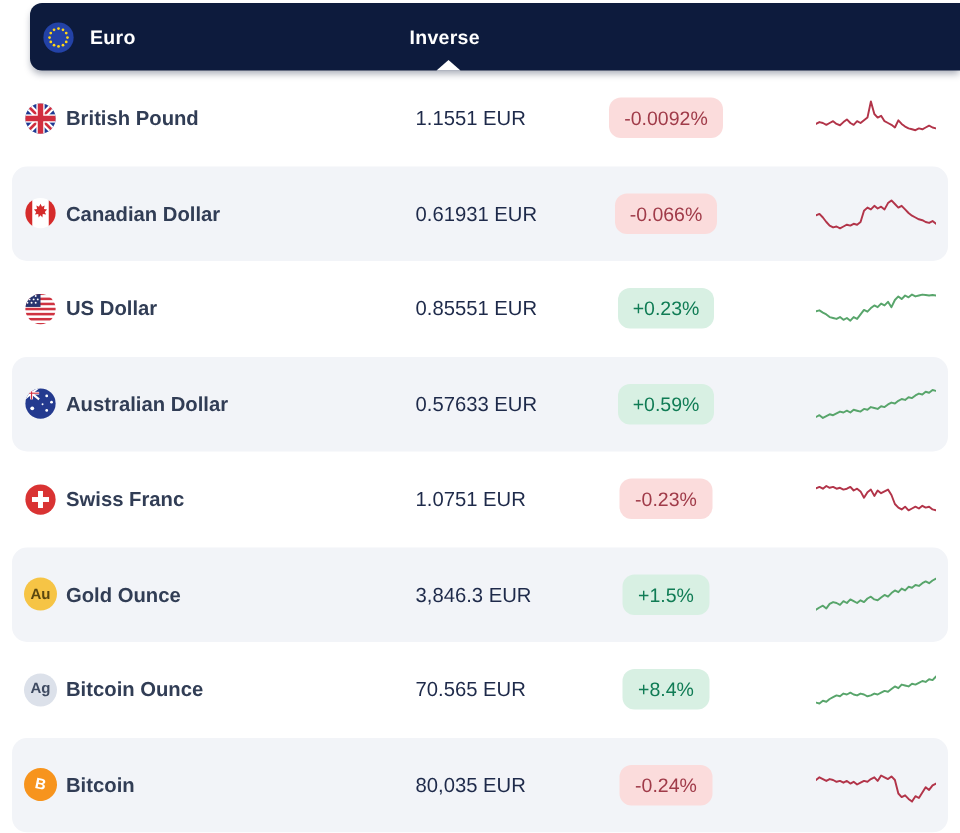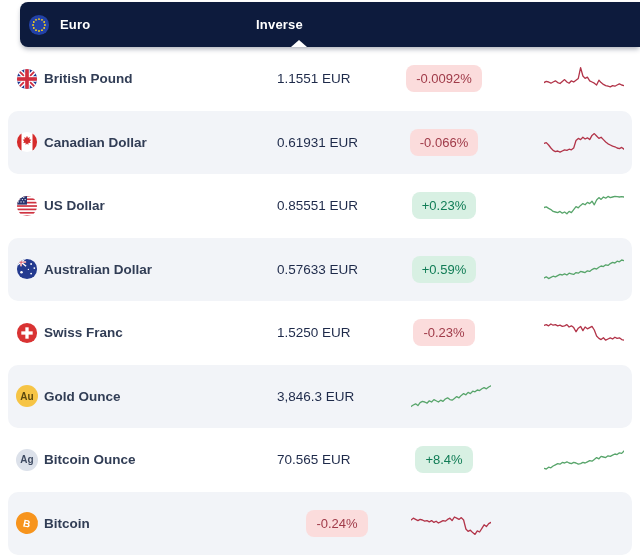--- a/index.html
+++ b/index.html
@@ -15,21 +15,21 @@
     font-family:"Liberation Sans","DejaVu Sans",sans-serif;
   }
   .widget{position:relative;width:640px;height:555px;}
   .header{
     position:relative;margin-left:20px;margin-top:2px;height:45px;
     background:var(--header-bg);border-radius:8px 0 0 8px;
     display:flex;align-items:center;padding-left:8px;color:#fff;
     box-shadow:0 3px 5px -1px rgba(17,28,58,.35);
   }
   .h-label{font-size:13px;font-weight:700;margin-left:10px;letter-spacing:.2px;}
-  .inverse{position:absolute;left:236px;margin-left:0;}
+  .inverse{position:absolute;left:253px;margin-left:0;}
   .notch{
     position:absolute;left:271px;bottom:0;width:0;height:0;
     border-left:8px solid transparent;border-right:8px solid transparent;
     border-bottom:7px solid #ffffff;
   }
   .icon{width:22px;height:36px;display:inline-flex;align-items:center;justify-content:center;flex:0 0 22px;}
   .icon svg{width:22px;height:22px;display:block;}
   .coin{
     width:22px;height:22px;border-radius:50%;display:inline-flex;
     align-items:center;justify-content:center;font-size:10px;font-weight:700;
@@ -215,35 +215,38 @@
 
   <div class="row">
     <span class="icon cell-icon">
           <svg viewBox="0 0 24 24">
             <circle cx="12" cy="12" r="11" fill="#d93333"></circle>
     <rect x="10.2" y="5.8" width="3.6" height="12.4" fill="#fff"></rect>
             <rect x="5.8" y="10.2" width="12.4" height="3.6" fill="#fff"></rect>
           </svg>
         </span>
     <span class="name">Swiss Franc</span>
-    <span class="value">1.5250 EUR</span>
+    <span class="value">1.0751 EUR</span>
     <span class="badge-wrap">
       <span class="badge down">-0.23%</span>
     </span>
     <span class="spark"><svg width="80" height="34" viewBox="0 0 80 34">
             <polyline points="0.0,9.5 2.3,8.6 4.6,9.8 6.9,8.0 9.1,9.2 11.4,8.6 13.7,9.8 16.0,9.2 18.3,10.4 20.6,9.8 22.9,8.6 25.1,11.0 27.4,9.8 29.7,11.6 32.0,15.8 34.3,12.2 36.6,10.4 38.9,14.6 41.1,11.0 43.4,12.8 45.7,11.6 48.0,10.4 50.3,14.0 52.6,20.0 54.9,22.4 57.1,23.6 59.4,21.8 61.7,24.2 64.0,23.0 66.3,21.8 68.6,23.0 70.9,21.2 73.1,22.4 75.4,21.8 77.7,23.6 80.0,24.2" fill="none" stroke="#b23449" stroke-width="1.3" stroke-linejoin="round" stroke-linecap="round"></polyline>
           </svg></span>
   </div>
 
   <div class="row alt">
     <span class="icon cell-icon">
           <span class="coin" style="background:#f6c445;color:#5a470f">Au</span>
         </span>
     <span class="name">Gold Ounce</span>
     <span class="value">3,846.3 EUR</span>
+    <span class="badge-wrap">
+      <span class="badge up">+1.5%</span>
+    </span>
     <span class="spark"><svg width="80" height="34" viewBox="0 0 80 34">
             <polyline points="0.0,27.5 2.3,26.0 4.6,24.8 6.9,26.6 9.1,23.6 11.4,22.4 13.7,23.0 16.0,24.2 18.3,21.8 20.6,23.0 22.9,20.6 25.1,21.8 27.4,23.0 29.7,21.2 32.0,22.4 34.3,20.0 36.6,18.8 38.9,20.6 41.1,21.2 43.4,19.4 45.7,17.6 48.0,18.8 50.3,16.4 52.6,14.6 54.9,15.8 57.1,13.4 59.4,14.6 61.7,12.2 64.0,12.8 66.3,11.0 68.6,11.6 70.9,9.8 73.1,8.6 75.4,9.8 77.7,8.0 80.0,6.8" fill="none" stroke="#58a56b" stroke-width="1.3" stroke-linejoin="round" stroke-linecap="round"></polyline>
           </svg></span>
   </div>
 
   <div class="row">
     <span class="icon cell-icon">
           <span class="coin" style="background:#dce1ea;color:#3e4a61">Ag</span>
         </span>
     <span class="name">Bitcoin Ounce</span>
@@ -254,20 +257,21 @@
     <span class="spark"><svg width="80" height="34" viewBox="0 0 80 34">
             <polyline points="0.0,25.4 2.3,26.0 4.6,24.2 6.9,24.8 9.1,23.0 11.4,21.8 13.7,20.6 16.0,21.2 18.3,19.4 20.6,20.0 22.9,18.8 25.1,20.0 27.4,20.6 29.7,19.4 32.0,20.0 34.3,21.2 36.6,20.6 38.9,19.4 41.1,20.0 43.4,18.8 45.7,17.6 48.0,18.2 50.3,16.4 52.6,14.6 54.9,15.8 57.1,13.4 59.4,14.0 61.7,14.6 64.0,12.8 66.3,13.4 68.6,12.2 70.9,11.0 73.1,11.6 75.4,9.8 77.7,10.4 80.0,8.0" fill="none" stroke="#58a56b" stroke-width="1.3" stroke-linejoin="round" stroke-linecap="round"></polyline>
           </svg></span>
   </div>
 
   <div class="row alt">
     <span class="icon cell-icon">
           <span class="coin" style="background:#f7941d;color:#fff;transform:rotate(12deg)">B</span>
         </span>
     <span class="name">Bitcoin</span>
+    <span class="value">80,035 EUR</span>
     <span class="badge-wrap">
       <span class="badge down">-0.24%</span>
     </span>
     <span class="spark"><svg width="80" height="34" viewBox="0 0 80 34">
             <polyline points="0.0,14.0 2.3,12.2 4.6,13.4 6.9,14.6 9.1,13.4 11.4,14.0 13.7,15.2 16.0,14.6 18.3,15.8 20.6,14.6 22.9,16.4 25.1,15.2 27.4,17.0 29.7,15.8 32.0,14.6 34.3,15.2 36.6,13.4 38.9,12.2 41.1,14.6 43.4,11.0 45.7,12.2 48.0,13.4 50.3,11.6 52.6,14.0 54.9,23.0 57.1,25.4 59.4,24.2 61.7,26.6 64.0,28.4 66.3,24.8 68.6,26.0 70.9,22.4 73.1,18.8 75.4,20.6 77.7,17.6 80.0,16.4" fill="none" stroke="#b23449" stroke-width="1.3" stroke-linejoin="round" stroke-linecap="round"></polyline>
           </svg></span>
   </div>
 </div>
 </div>
 

